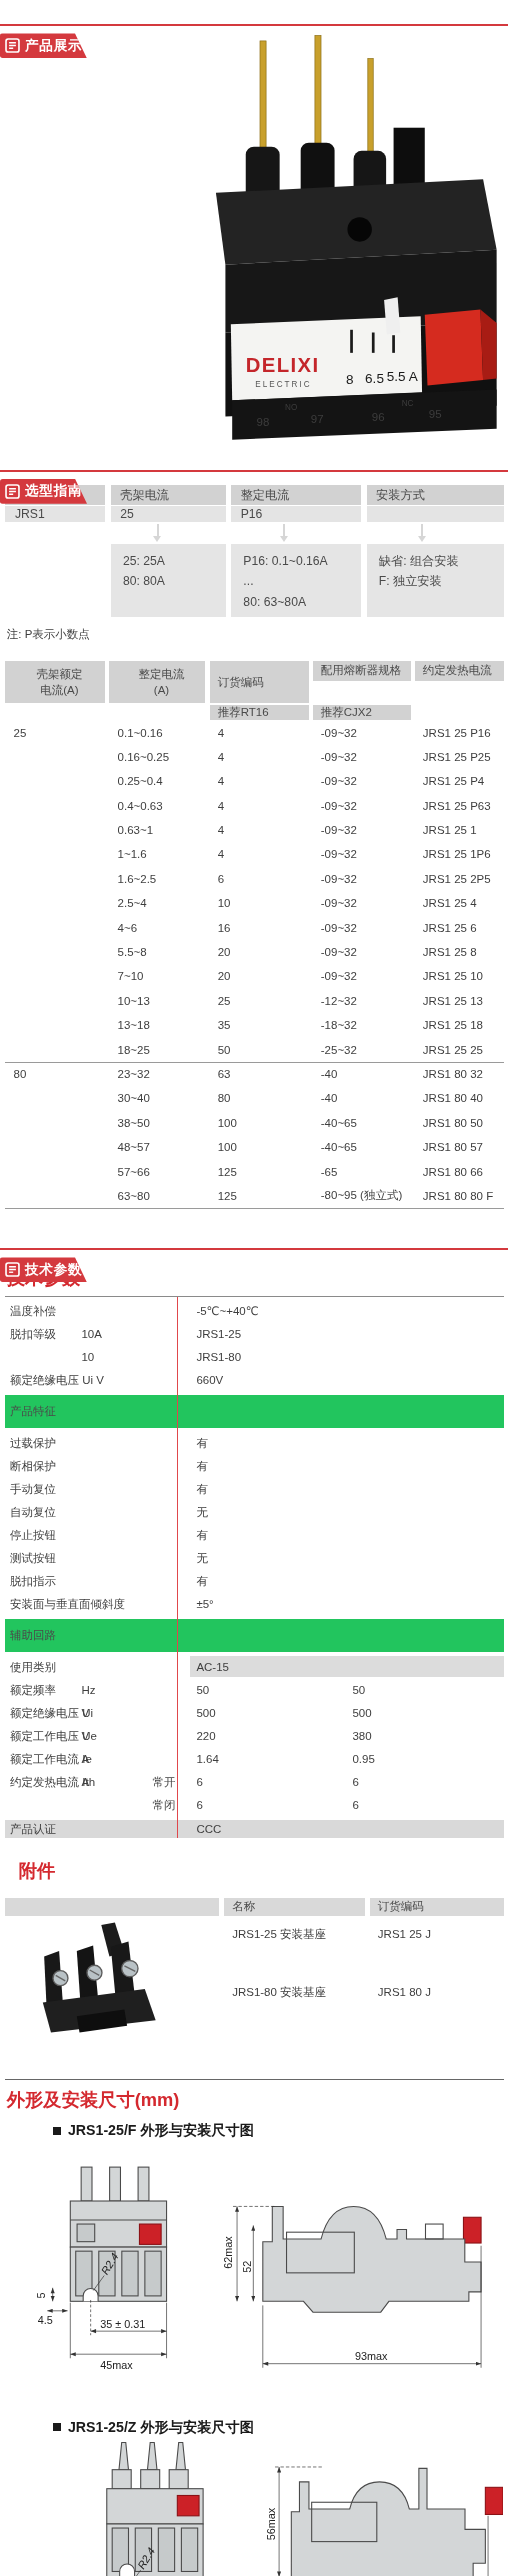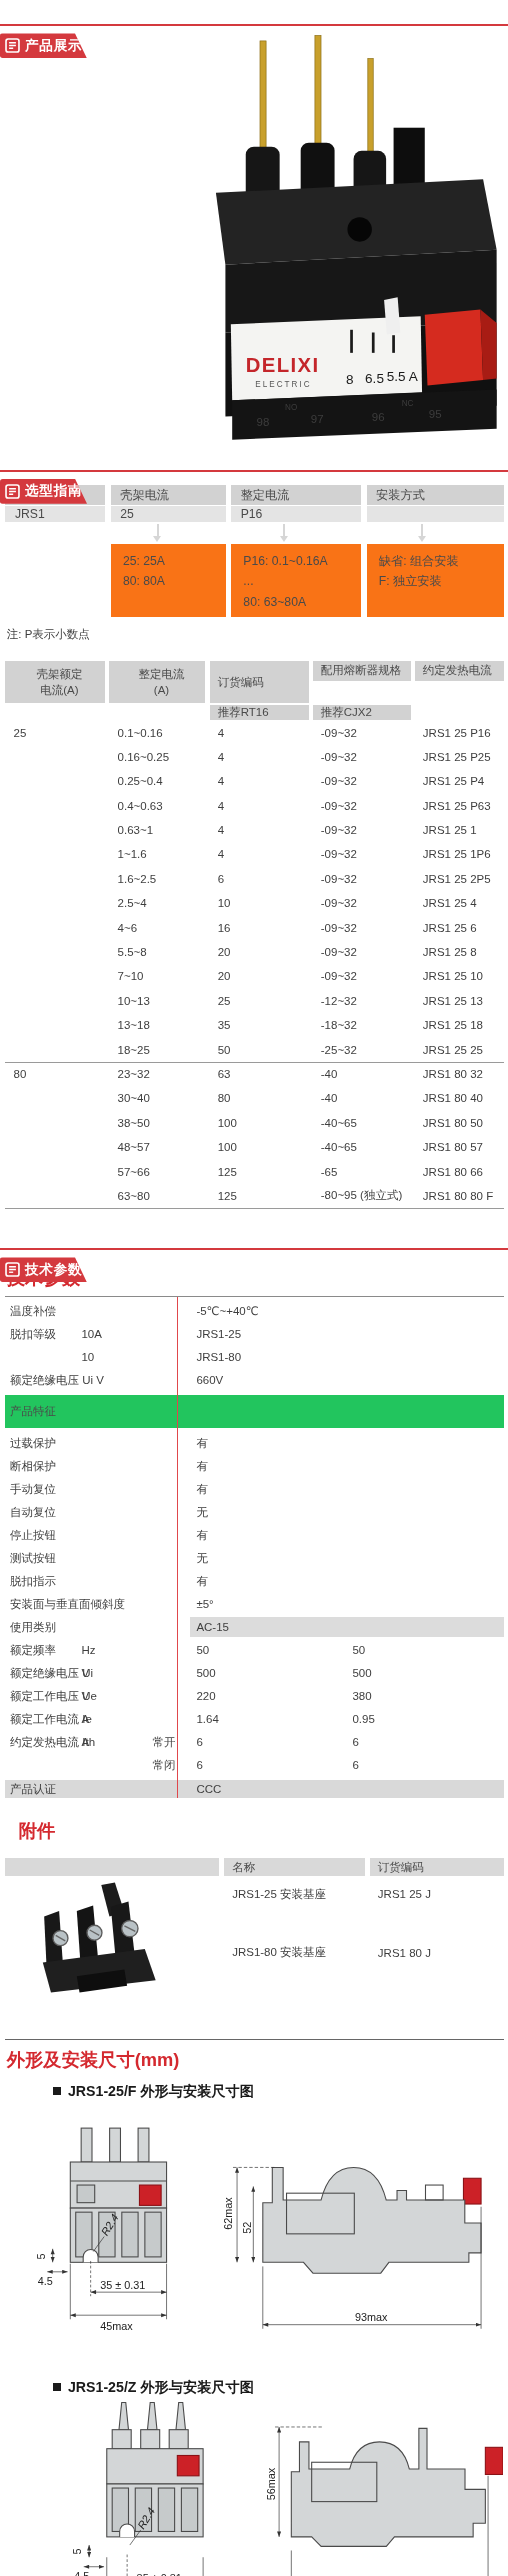--- a/index.html
+++ b/index.html
@@ -21,21 +21,21 @@
   
   .photo-wrap { height:419px; display:flex; justify-content:flex-end; align-items:flex-start; }
 
   
   .sg { margin:13.6px 5.4px 0 5.4px; display:grid; grid-template-columns:100px 115px 130px 137px; column-gap:5.4px; row-gap:0; }
   .sg-h { background:#d2d2d2; height:19.7px; font-size:12.2px; color:#4a4a4a; display:flex; align-items:center; padding-left:9.5px; margin-bottom:0.7px; }
   .sg-v { background:#e4e4e4; height:16px; font-size:12.2px; color:#4a4a4a; display:flex; align-items:center; padding-left:9.5px; }
   .sg-arrow-cell { height:22.4px; position:relative; }
   .sg-arrow { position:absolute; left:40%; top:2px; width:2px; height:12.2px; background:#d6d6d6; }
   .sg-arrow::after { content:""; position:absolute; left:-3.4px; top:100%; border:4.7px solid transparent; border-top:6.1px solid #d6d6d6; }
-  .sg-box { background:#f97316; min-height:64px; font-size:12.2px; color:#4a4a4a; padding:6.8px 0 5.4px 12.2px; line-height:20.3px; }
+  .sg-box { background:#e5e5e5; min-height:64px; font-size:12.2px; color:#4a4a4a; padding:6.8px 0 5.4px 12.2px; line-height:20.3px; }
   .sg-note { margin:9.5px 0 0 6.8px; font-size:11.5px; color:#3e3e3e; }
 
   
   .ord { margin:19px 5.4px 0 5.4px; }
   .ord-head { display:grid; grid-template-columns:100px 96px 99px 98px 1fr; column-gap:4.1px; grid-template-rows:20.3px 20.3px; row-gap:2px; }
   .ord-head div { background:#d2d2d2; font-size:11.5px; color:#4a4a4a; display:flex; align-items:center; padding-left:8.1px; }
   .ord-head .two { grid-row:1/3; flex-direction:column; align-items:center; justify-content:center; line-height:16.3px; }
   .ord-row { display:grid; grid-template-columns:100px 96px 99px 98px 1fr; column-gap:4.1px; height:24.4px; align-items:center; font-size:11.5px; color:#3e3e3e; }
   .ord-row div { padding-left:8.1px; }
   .ord-row.sep { border-top:0.7px solid #9a9a9a; }
@@ -417,20 +417,23 @@
         <span class="c-label">测试按钮</span>
         <span class="c-v1">无</span>
       </div>
       <div class="tp-row">
         <span class="c-label">脱扣指示</span>
         <span class="c-v1">有</span>
       </div>
       <div class="tp-row">
         <span class="c-label">安装面与垂直面倾斜度</span>
         <span class="c-v1">±5°</span>
+      </div>
+      <div class="tp-band">
+        <span>辅助回路</span>
       </div>
       <div class="tp-row hl">
         <span class="c-label">使用类别</span>
         <span class="c-v1">AC-15</span>
       </div>
       <div class="tp-row">
         <span class="c-label">额定频率</span>
         <span class="c-unit">Hz</span>
         <span class="c-v1">50</span>
         <span class="c-v2">50</span>

